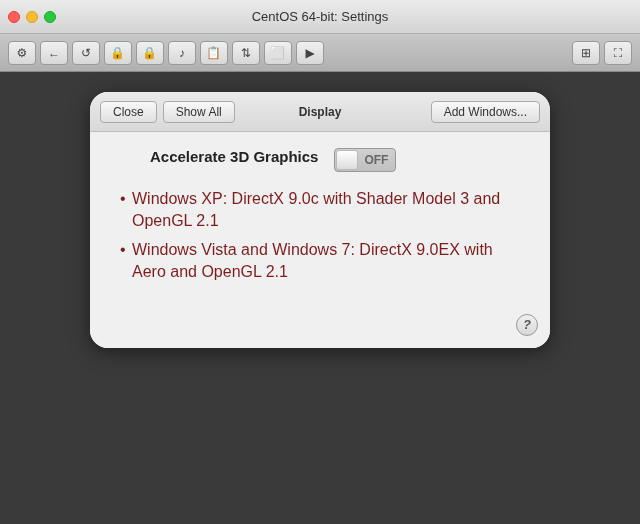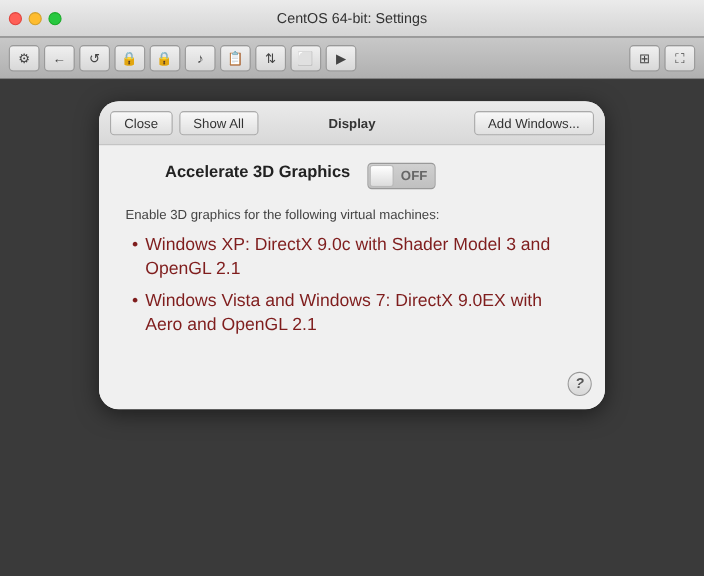--- a/index.html
+++ b/index.html
@@ -312,21 +312,20 @@
 
     <div class="settings-content">
       <div class="settings-section-header">
         <span class="section-title">Accelerate 3D Graphics</span>
         <div class="toggle-outer">
           <div class="toggle-knob"></div>
           <span class="toggle-text">OFF</span>
         </div>
       </div>
 
-      <p class="settings-description">Enable 3D graphics for the following virtual machines:</p>
 
       <ul class="settings-list">
         <li>Windows XP: DirectX 9.0c with Shader Model 3 and OpenGL 2.1</li>
         <li>Windows Vista and Windows 7: DirectX 9.0EX with Aero and OpenGL 2.1</li>
       </ul>
     </div>
 
     <div class="settings-footer">
       <div class="help-btn">?</div>
     </div>

